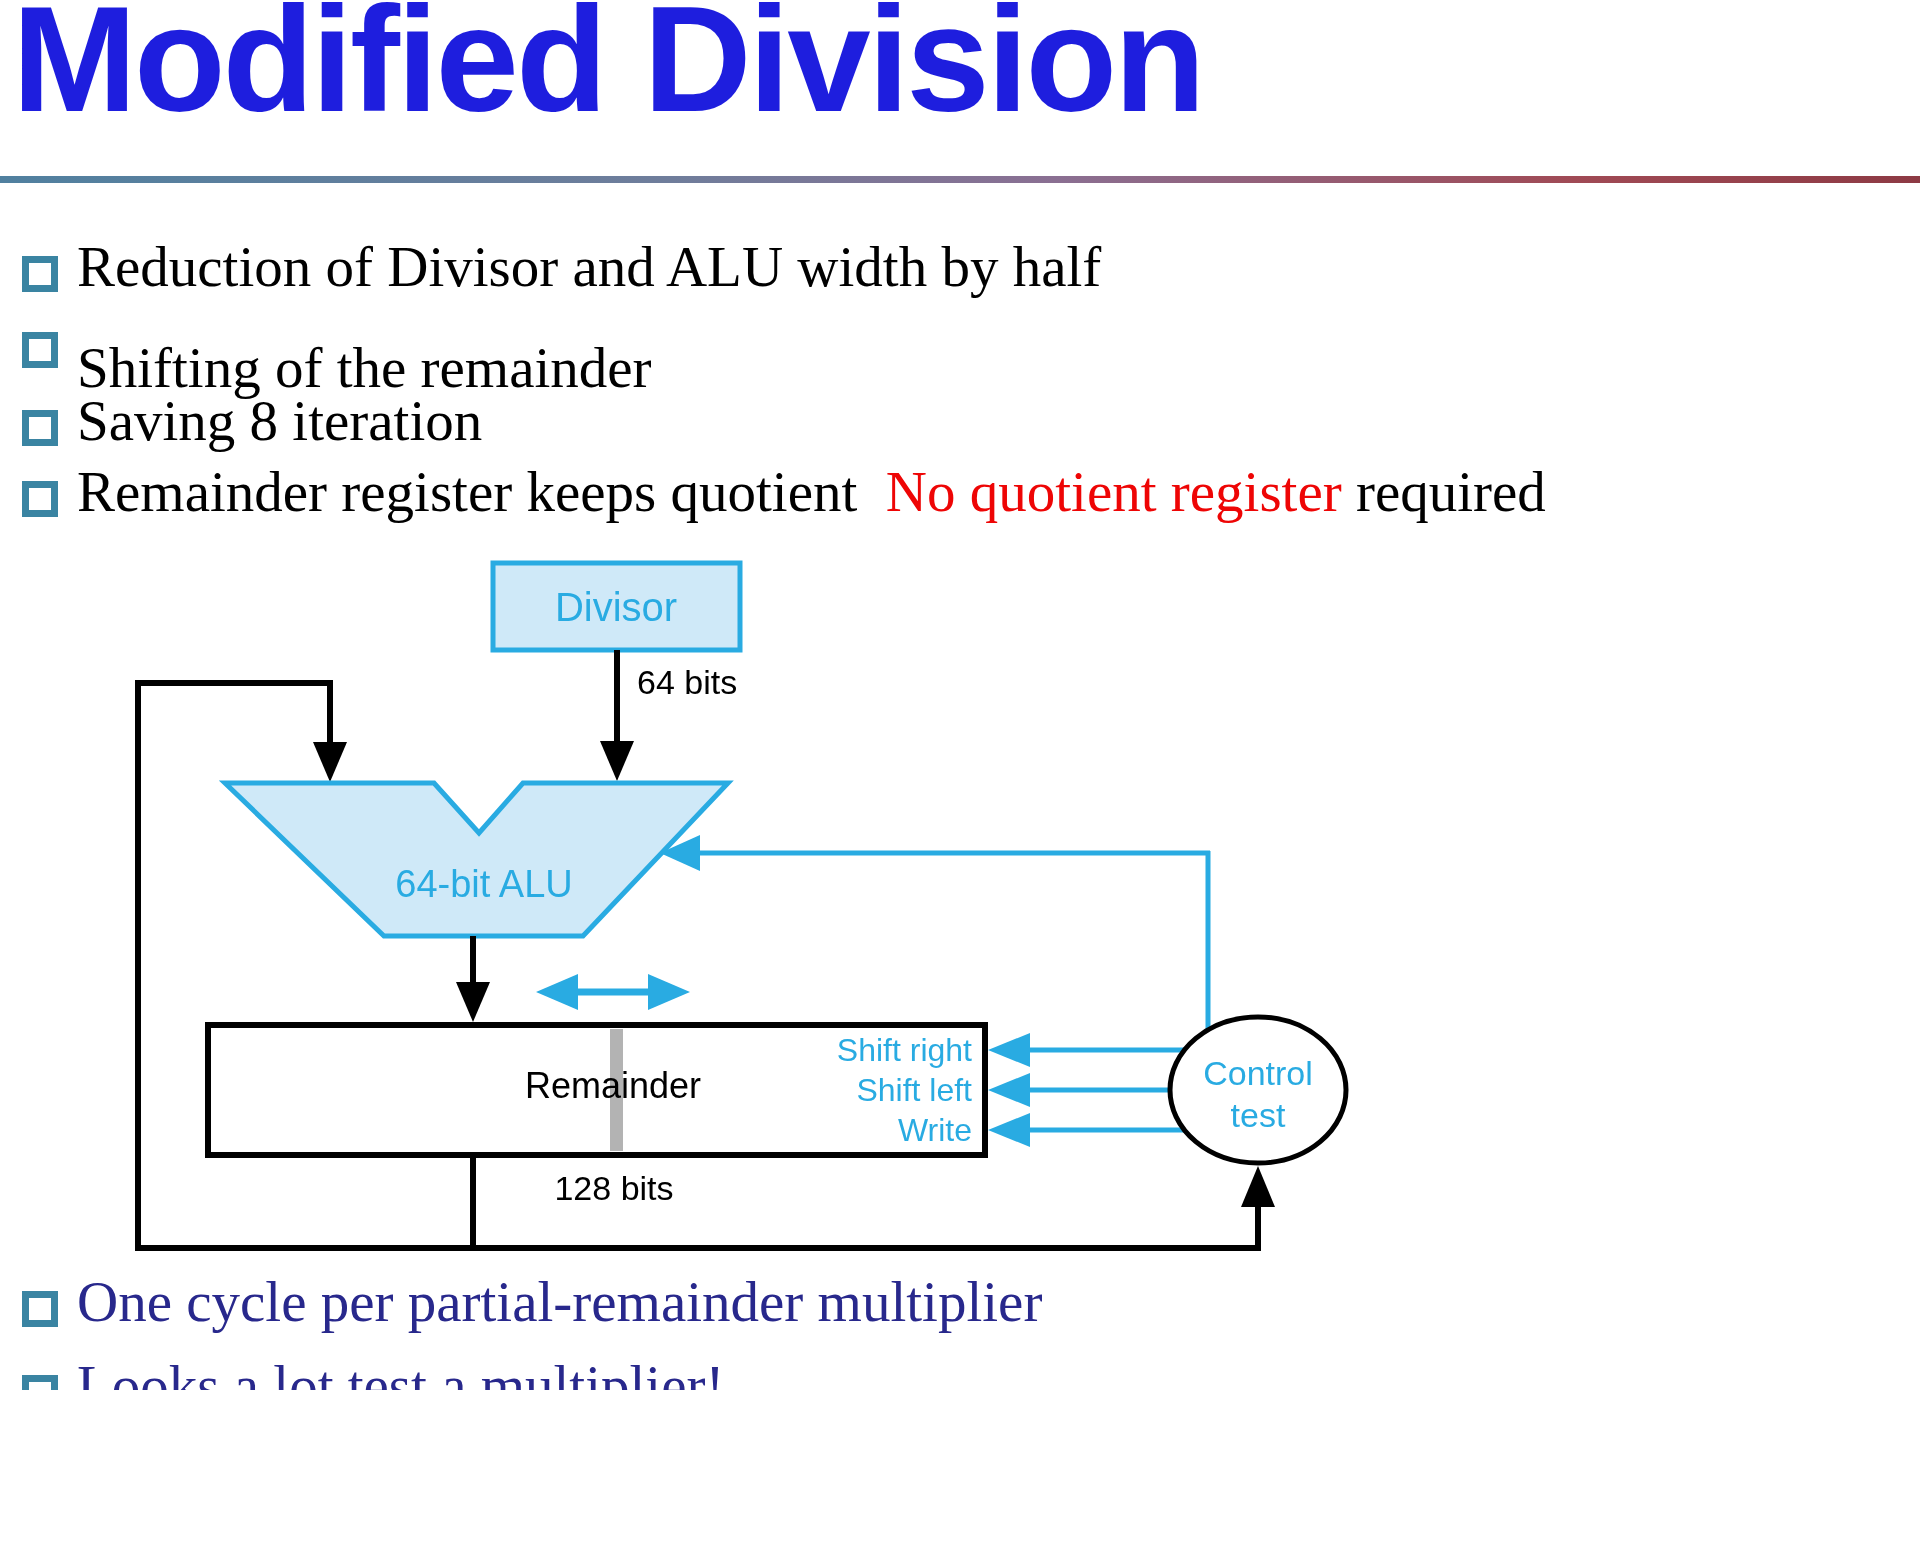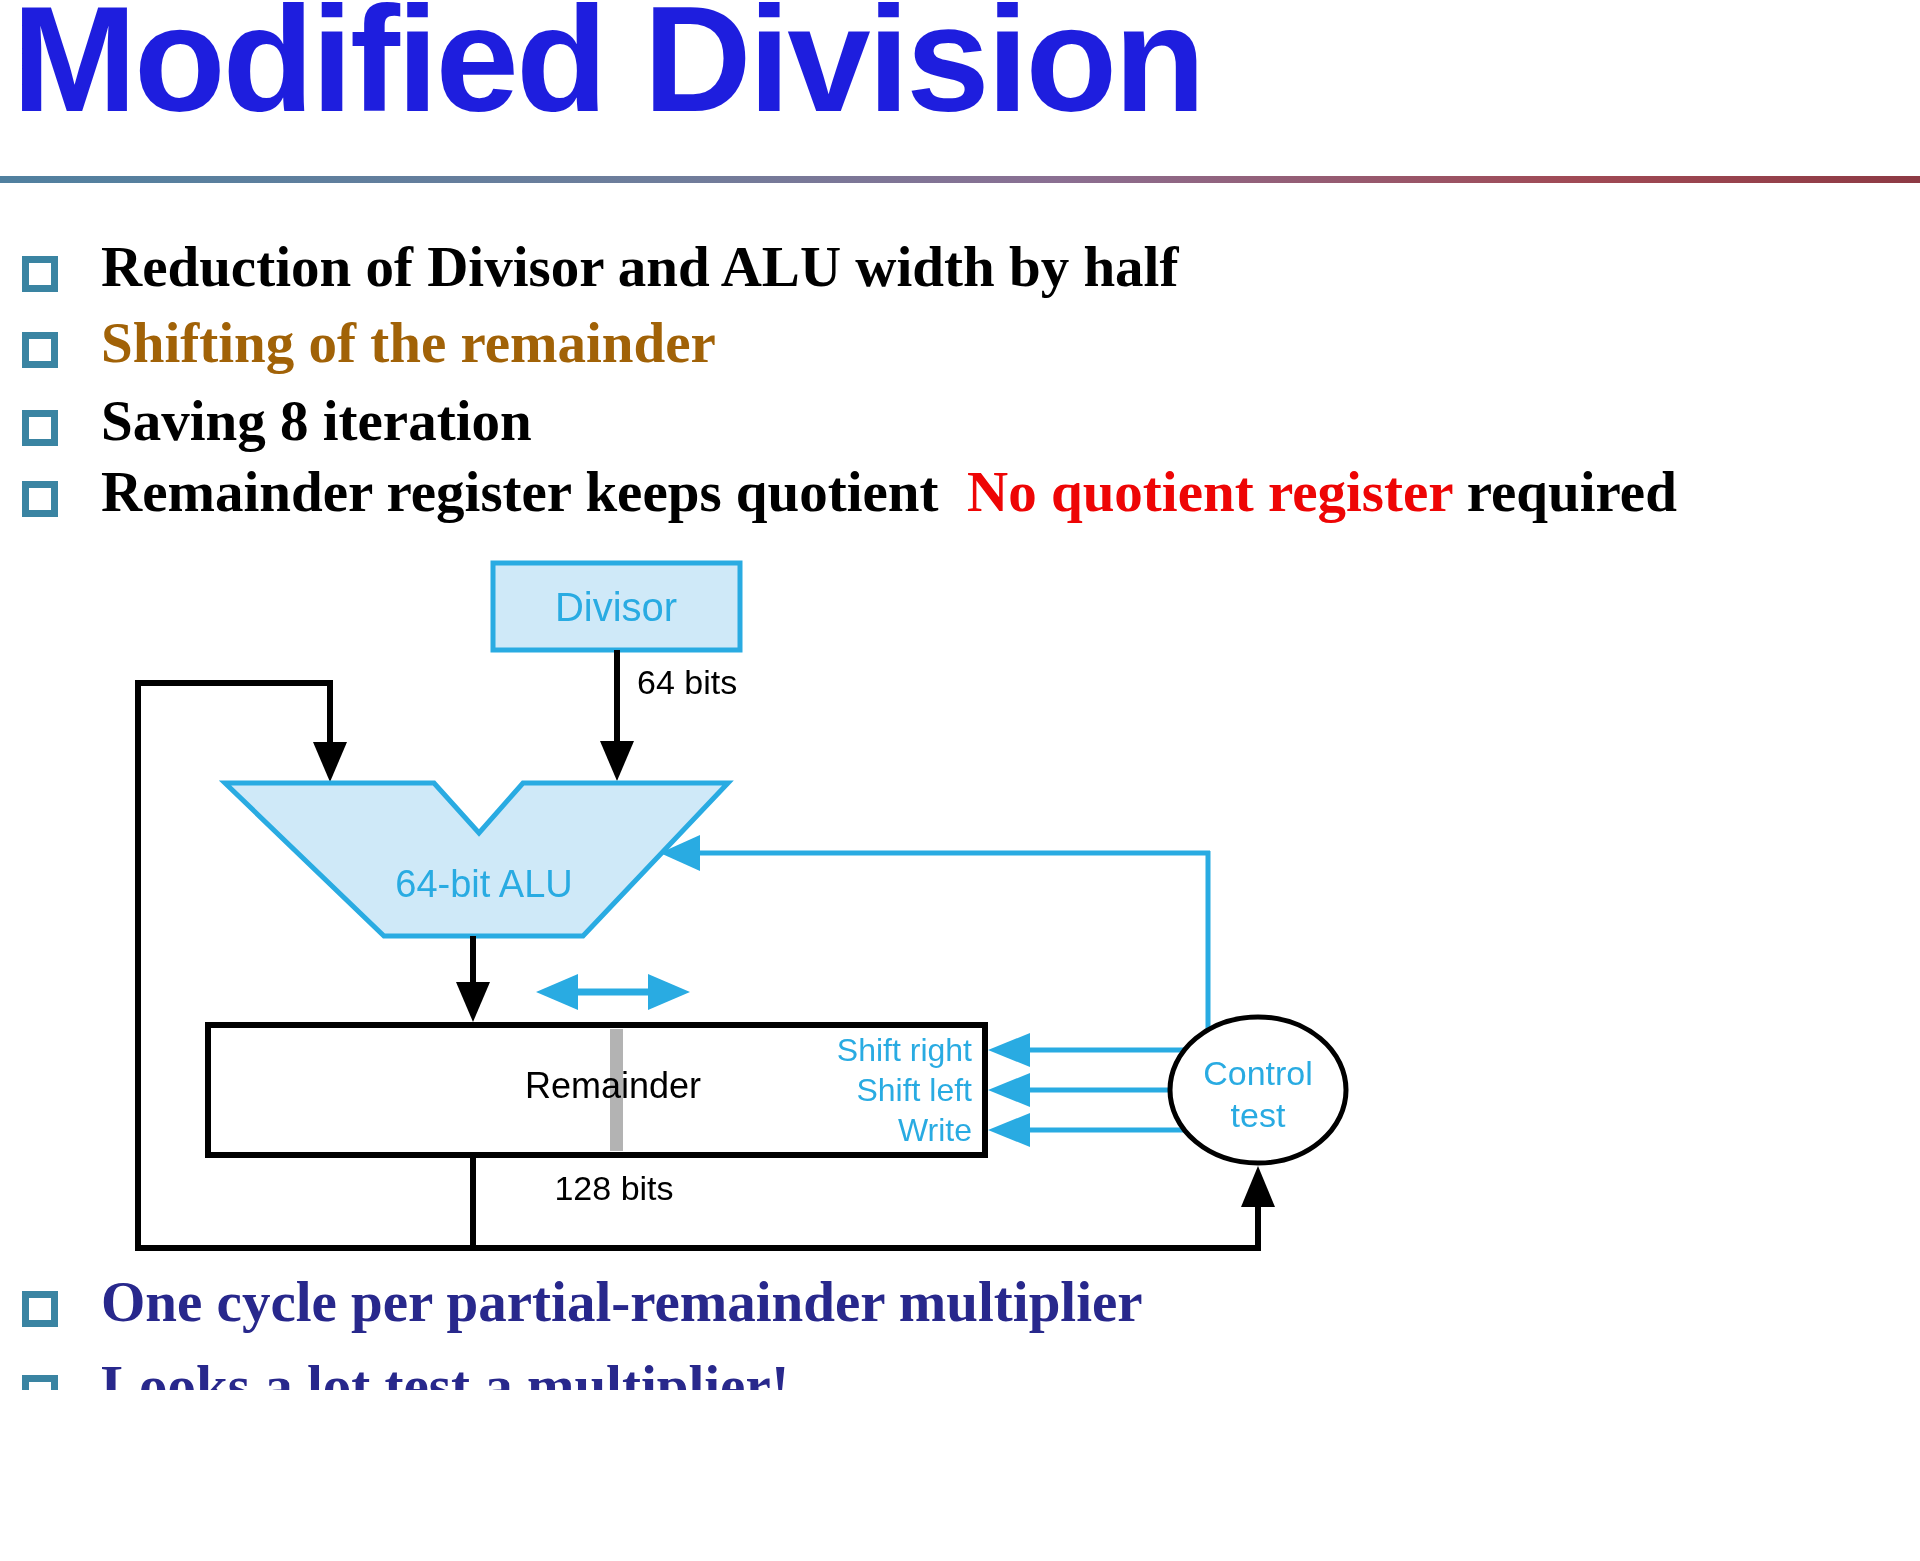--- a/index.html
+++ b/index.html
@@ -3,24 +3,24 @@
 <meta charset="utf-8">
 <style>
   html,body{margin:0;padding:0;background:#ffffff;}
   .slide{position:relative;width:1920px;height:1390px;background:#ffffff;overflow:hidden;
          font-family:"Liberation Sans",sans-serif;}
   .title{position:absolute;left:12px;top:-16px;font-size:150px;line-height:1.0;
          font-weight:bold;color:#1e1ede;letter-spacing:-3px;white-space:nowrap;
          font-family:"Liberation Sans",sans-serif;}
   .rule{position:absolute;left:0;top:176px;width:1920px;height:7px;
         background:linear-gradient(90deg,#50809f 0%,#6f7d9b 35%,#8a6f92 55%,#a04a55 82%,#8d3a44 100%);}
-  .brow{position:absolute;left:101px;font-family:"Liberation Serif",serif;font-weight:bold;
+  .brow{position:absolute;left:77px;font-family:"Liberation Serif",serif;font-weight:normal;
         font-size:57px;line-height:1.0;color:#000000;white-space:nowrap;}
   .brow .red{color:#ee0505;}
-  .brow.red{color:#a16207;}
+  .brow.red{color:#000000;margin-top:25px;}
   .brow.navy{color:#28288c;}
   .bsq{position:absolute;left:22px;width:22px;height:22px;border:7px solid #3a84a2;background:#ffffff;}
   .subsq{position:absolute;left:152px;top:1481px;width:24px;height:24px;background:#3a84a2;}
   .subrow{position:absolute;left:215px;top:1453px;font-family:"Liberation Serif",serif;
           font-size:52px;line-height:1.0;color:#000000;white-space:nowrap;}
   svg text{font-family:"Liberation Sans",sans-serif;}
   .diagram{position:absolute;left:0;top:0;}
 </style>
 </head>
 <body>

